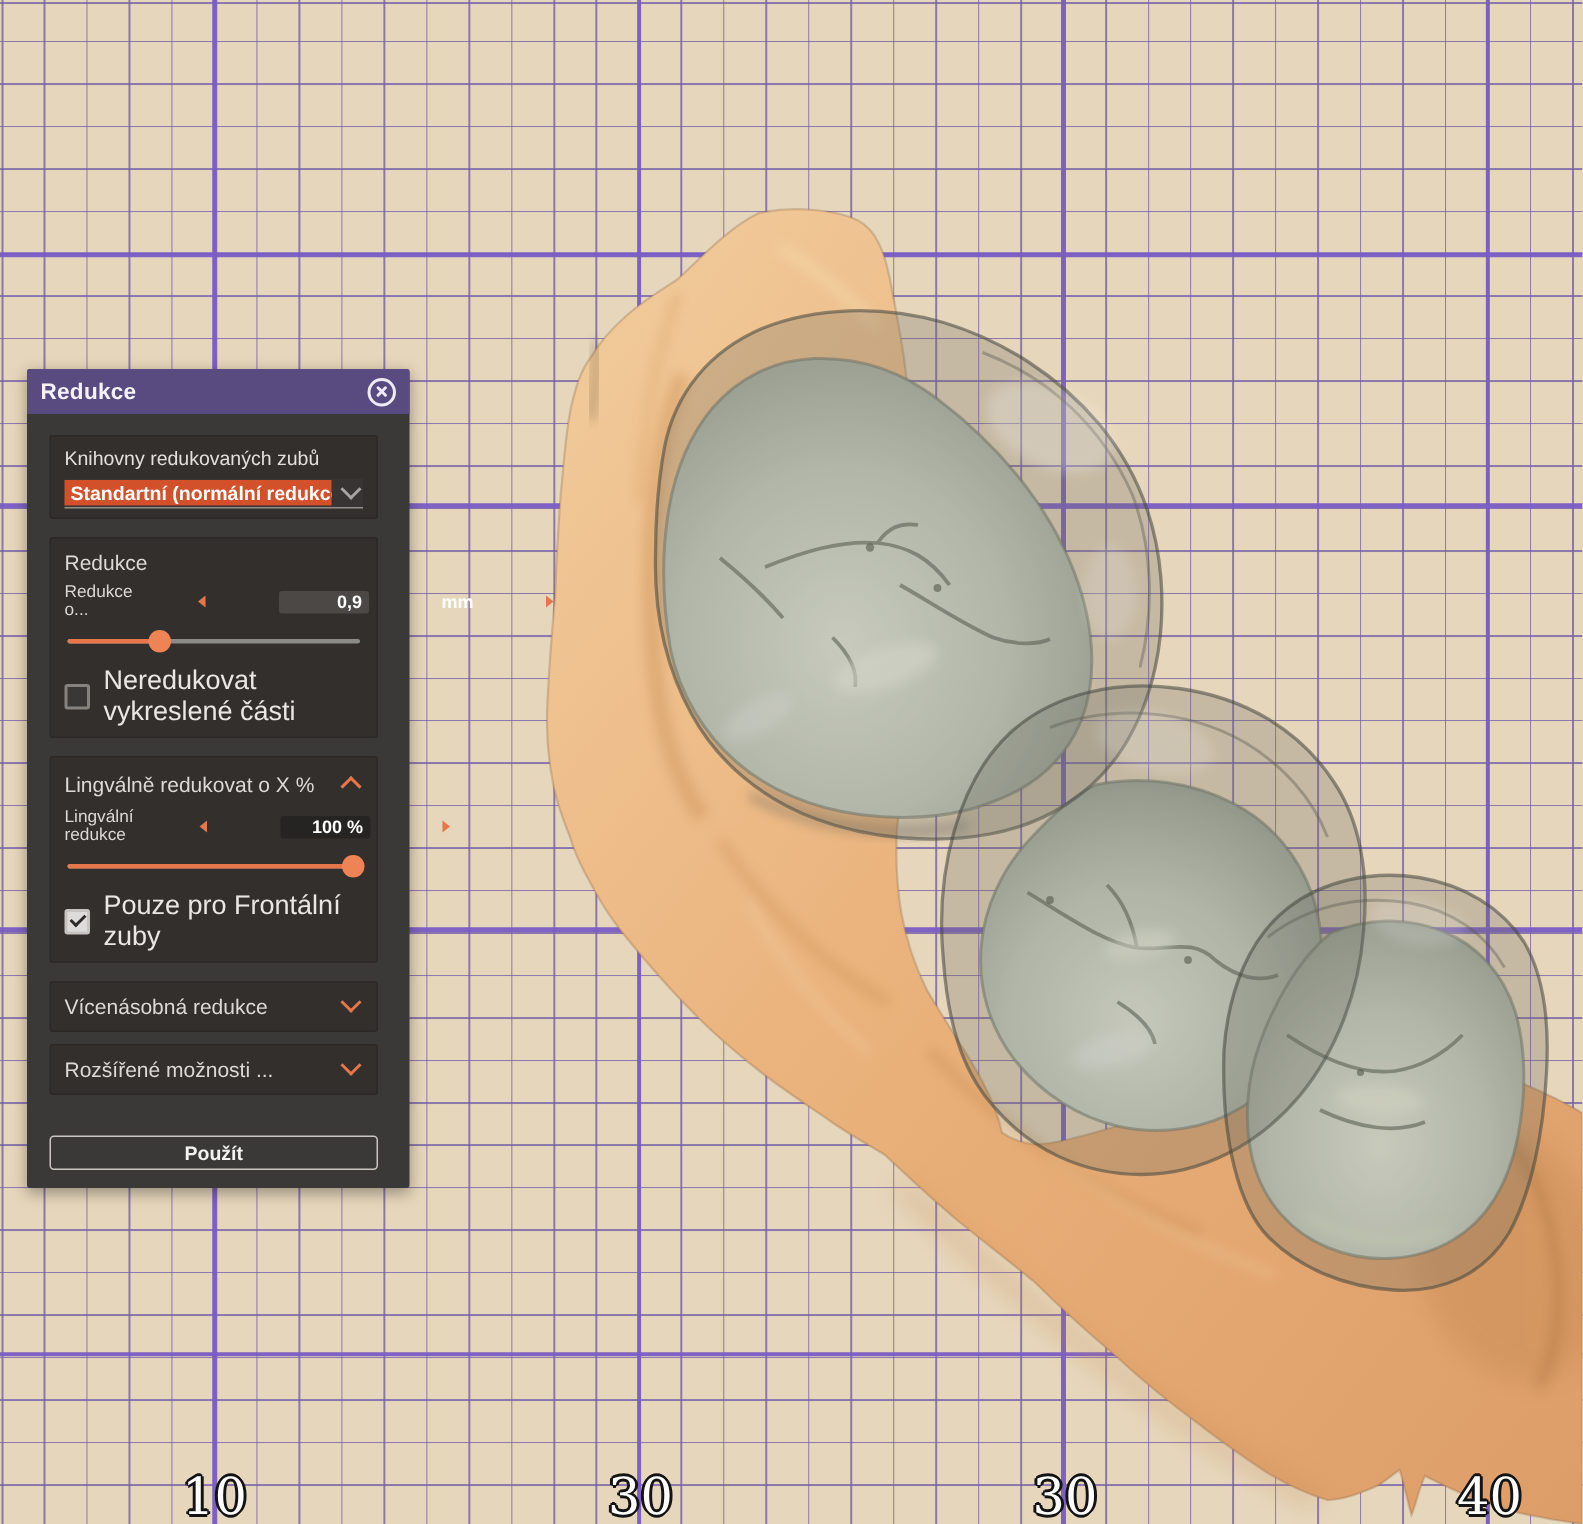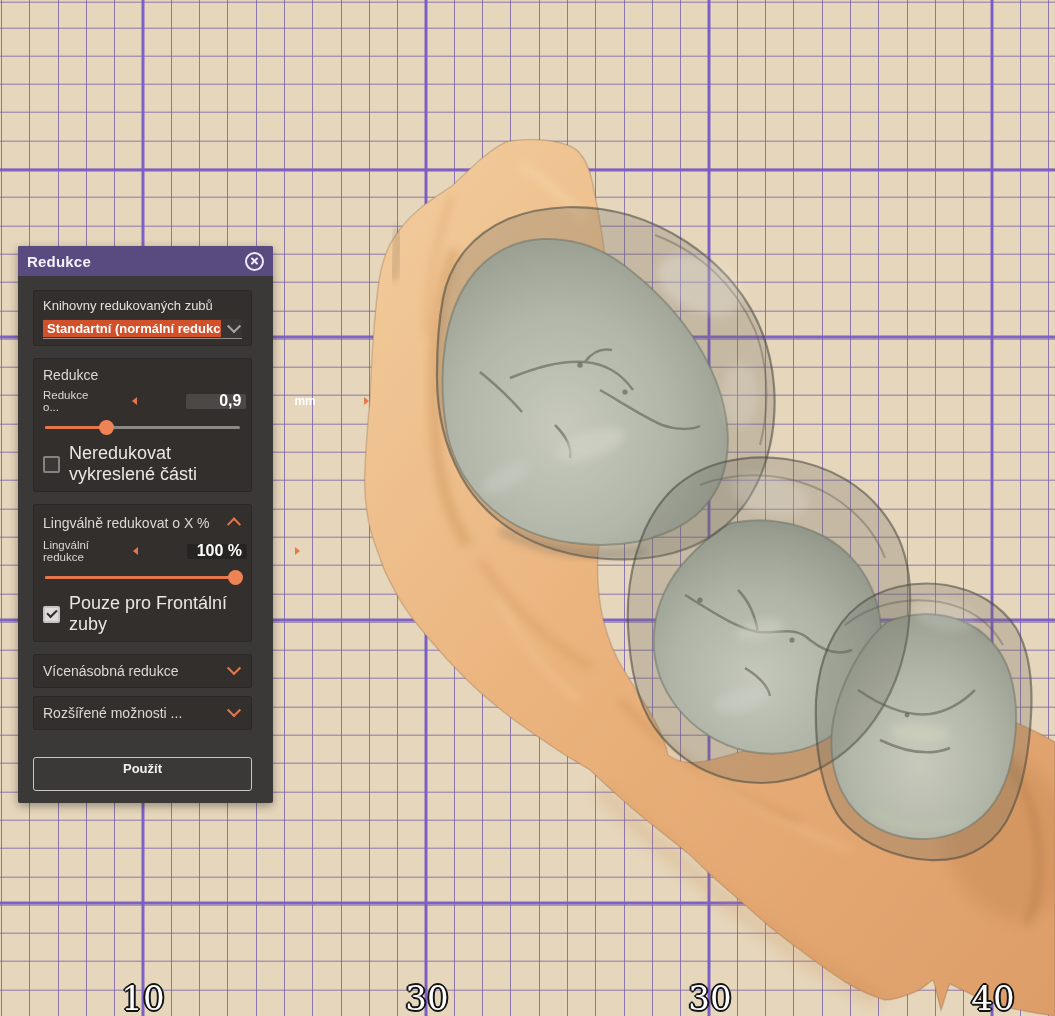--- a/index.html
+++ b/index.html
@@ -71,21 +71,21 @@
   .dropdown .sel{
     flex:1;background:#d2512b;color:#ffffff;font-weight:700;font-size:13px;
     padding:1px 4px;margin-right:8px;white-space:nowrap;overflow:hidden;
   }
   .spin-row{display:flex;align-items:center;margin:5px 0 2px 0;gap:44px;}
   .spin-row .lbl{flex:1;font-size:11.5px;color:#dcd8d4;}
   .tri{width:0;height:0;flex:0 0 auto;cursor:pointer;}
   .tri-l{border-top:4px solid transparent;border-bottom:4px solid transparent;border-right:5px solid #e8764b;margin-right:5px;}
   .tri-r{border-top:4px solid transparent;border-bottom:4px solid transparent;border-left:5px solid #e8764b;margin-left:4px;}
   .val-box{
-    width:50px;height:15px;border-radius:2px;font-size:16px;font-weight:700;color:#fff;
+    width:50px;height:15px;border-radius:2px;font-size:12px;font-weight:700;color:#fff;
     display:flex;align-items:center;justify-content:flex-end;padding:0 5px;flex:0 0 auto;
   }
   .val-box.light{background:#4b4846;}
   .val-box.dark{background:#262422;}
   .unit{font-size:12px;font-weight:700;color:#fff;margin-left:4px;}
   .slider{position:relative;height:16px;margin:6px 2px 4px 2px;cursor:pointer;}
   .slider .track{position:absolute;left:0;right:0;top:7px;height:3px;background:#8c8a87;border-radius:2px;}
   .slider .fill{position:absolute;left:0;top:7px;height:3px;background:#e8764b;border-radius:2px;}
   .slider .handle{
     position:absolute;top:1px;width:15px;height:15px;margin-left:-8px;border-radius:50%;
@@ -94,21 +94,21 @@
   .cb-row{display:flex;align-items:center;margin-top:8px;cursor:pointer;}
   .cb{
     width:13px;height:13px;border:2px solid #86837f;border-radius:2px;background:#3a3837;
     margin-right:9px;flex:0 0 auto;display:flex;align-items:center;justify-content:center;
   }
   .cb .mark{display:none;width:8px;height:4px;border-left:2px solid #2e2c2a;border-bottom:2px solid #2e2c2a;transform:rotate(-45deg) translate(1px,-1px);}
   .cb.checked{background:#dedcda;border-color:#c6c3c0;}
   .cb.checked .mark{display:block;}
   .cb-label{font-size:18px;color:#eae7e3;}
   .apply-btn{
-    width:219px;height:34px;box-sizing:border-box;margin:27px 0 0 0;
+    width:219px;height:23px;box-sizing:border-box;margin:27px 0 0 0;
     background:#3b3938;border:1px solid #c9c6c2;border-radius:3px;
     color:#f4f2ef;font-weight:700;font-size:13px;text-align:center;line-height:21px;cursor:pointer;
   }
   .btn-row{display:flex;margin:17px 0 0 9px;}
   .btn{
     height:29px;box-sizing:border-box;border-radius:3px;font-weight:700;font-size:13px;
     display:flex;align-items:center;justify-content:center;cursor:pointer;color:#f4f2ef;
   }
   .btn-ok{width:100px;background:#4d4078;border:1px solid #5a4c8b;margin-right:4px;}
   .btn-cancel{width:98px;background:#3b3938;border:1px solid #c9c6c2;}

